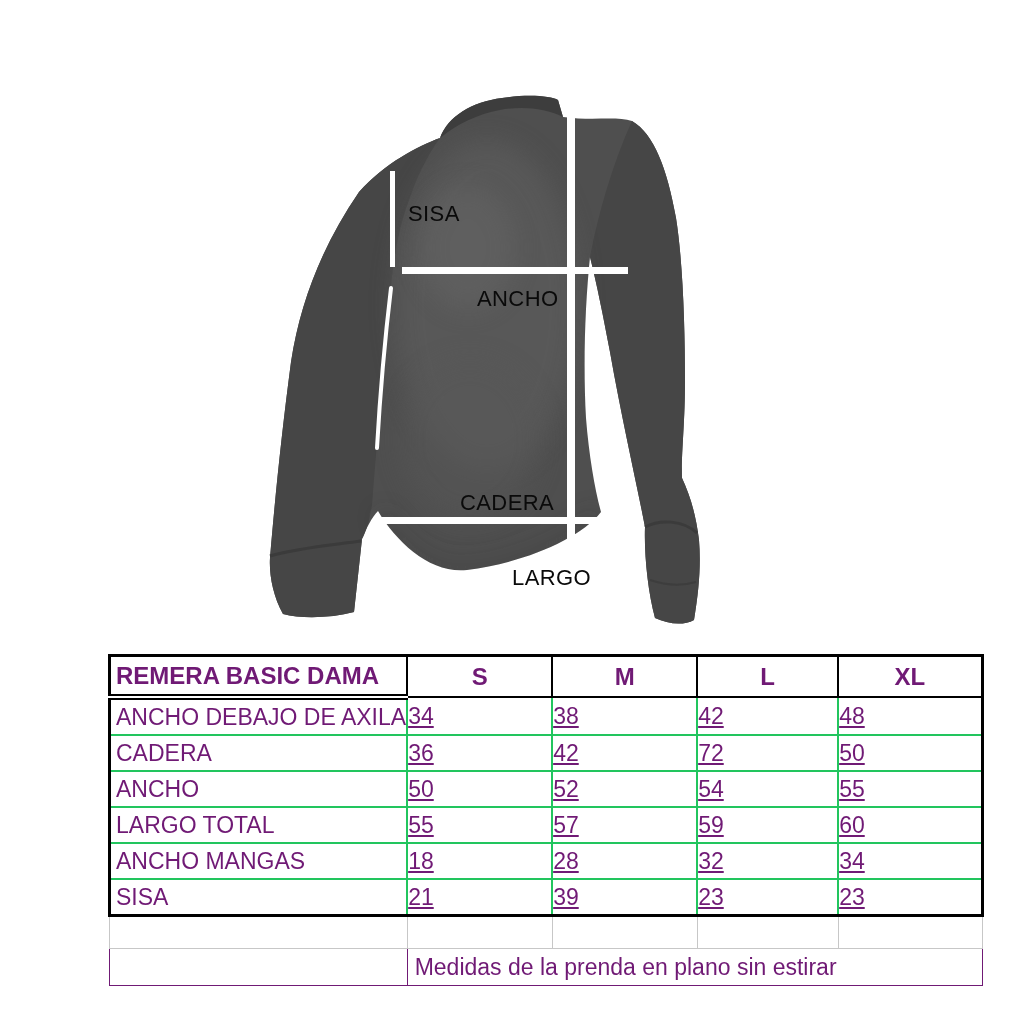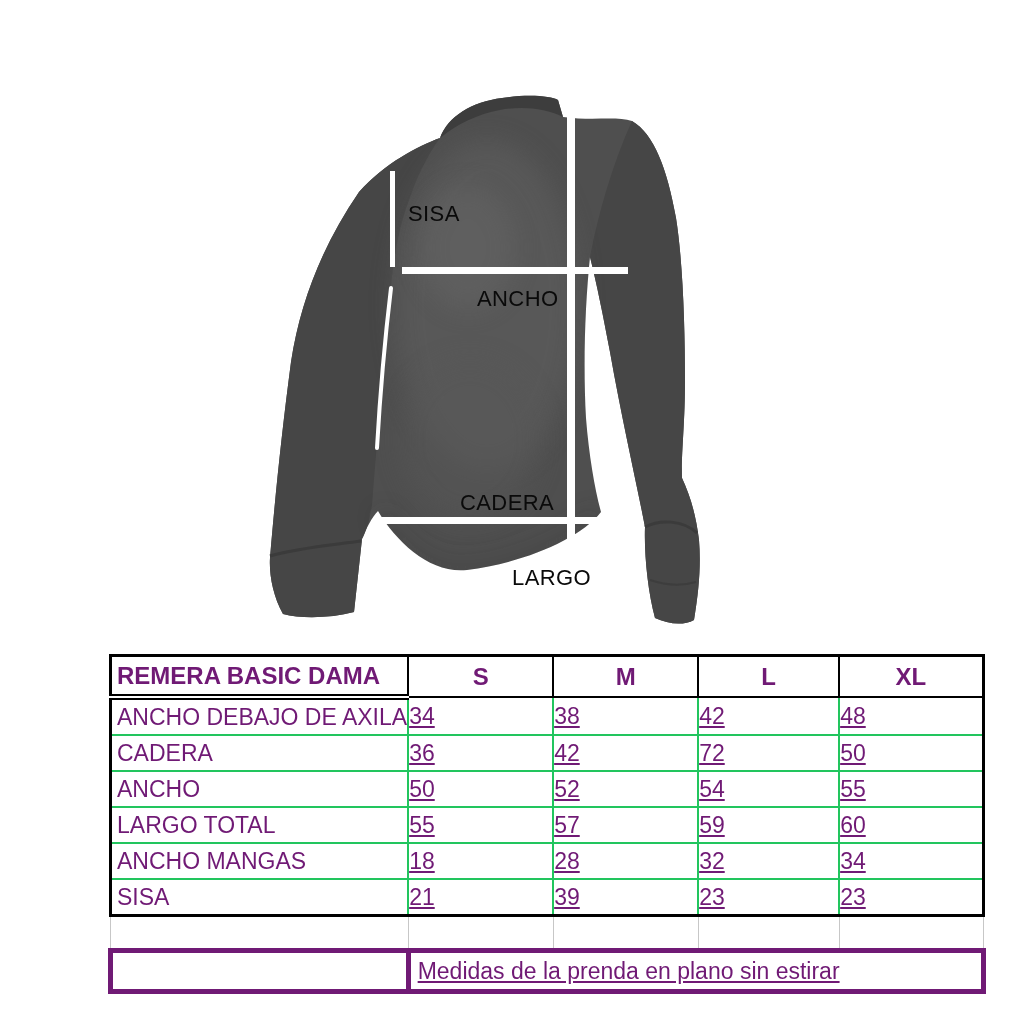--- a/index.html
+++ b/index.html
@@ -44,21 +44,21 @@
   .size-table th.last{border-right:3px solid #000;}
   
   .size-table td.b{border:2px solid #22c55e;height:34px;}
   .size-table td.rowlabel{text-align:left;padding-left:5px;border-left:3px solid #000;}
   .size-table td.val{text-align:left;text-decoration:underline;}
   .size-table td.last{border-right:3px solid #000;}
   .size-table tr.lastdata td{border-bottom:3px solid #000;}
   
   .size-table tr.empty td{border:1px solid #c7c7c7;border-top:none;height:31px;}
   
-  .size-table tr.noterow td{border:5px solid #701a75;height:36px;text-decoration:underline;}
+  .size-table tr.noterow td{border:1px solid #701a75;height:36px;}
   .size-table td.note{text-align:left;padding-left:7px;font-size:23px;}
 </style>
 </head>
 <body>
 
 <div class="stage">
 
   <div class="diagram">
     <svg width="1024" height="650" viewBox="0 0 1024 650">
       <defs>

